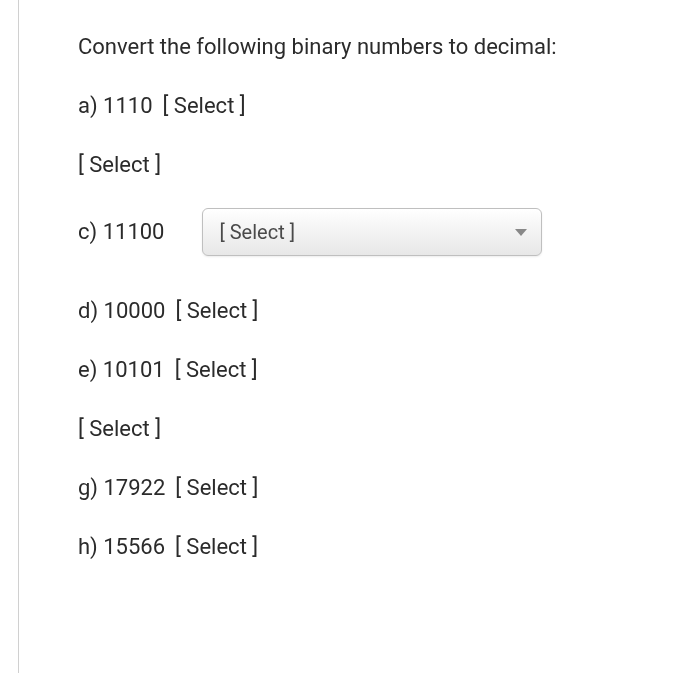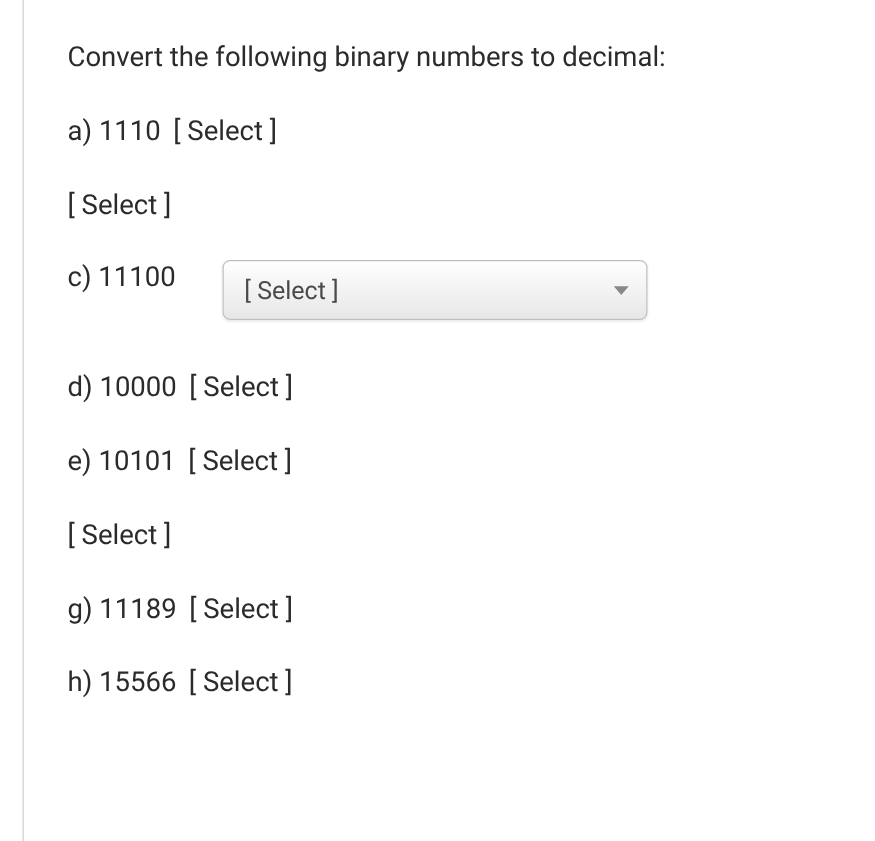--- a/index.html
+++ b/index.html
@@ -16,32 +16,33 @@
     }
     .divider {
       position: absolute;
       left: 18px;
       top: 0;
       width: 1px;
       height: 100%;
       background: #d0d0d0;
     }
     .content {
-      padding: 32px 40px 32px 54px;
+      padding: 32px 40px 32px 78px;
       color: #333;
       font-size: 22px;
       line-height: 1.4;
     }
     .prompt {
       margin-bottom: 28px;
       font-weight: 400;
       color: #2b2b2b;
     }
     .question-row {
       display: flex;
+      align-items: center;
       margin-bottom: 28px;
       gap: 10px;
     }
     .question-label {
       color: #2b2b2b;
       white-space: nowrap;
     }
     .select-plain {
       color: #2b2b2b;
       white-space: nowrap;
@@ -123,21 +124,21 @@
     <span class="select-plain">[ Select ]</span>
   </div>
 
   <div class="question-row">
     <span class="select-plain">[ Select ]</span>
   </div>
 
   <div class="question-row">
     <span class="question-label">
       <span>g)</span>
-      <span>11189</span>
+      <span>17922</span>
     </span>
     <span class="select-plain">[ Select ]</span>
   </div>
 
   <div class="question-row">
     <span class="question-label">
       <span>h)</span>
       <span>15566</span>
     </span>
     <span class="select-plain">[ Select ]</span>

